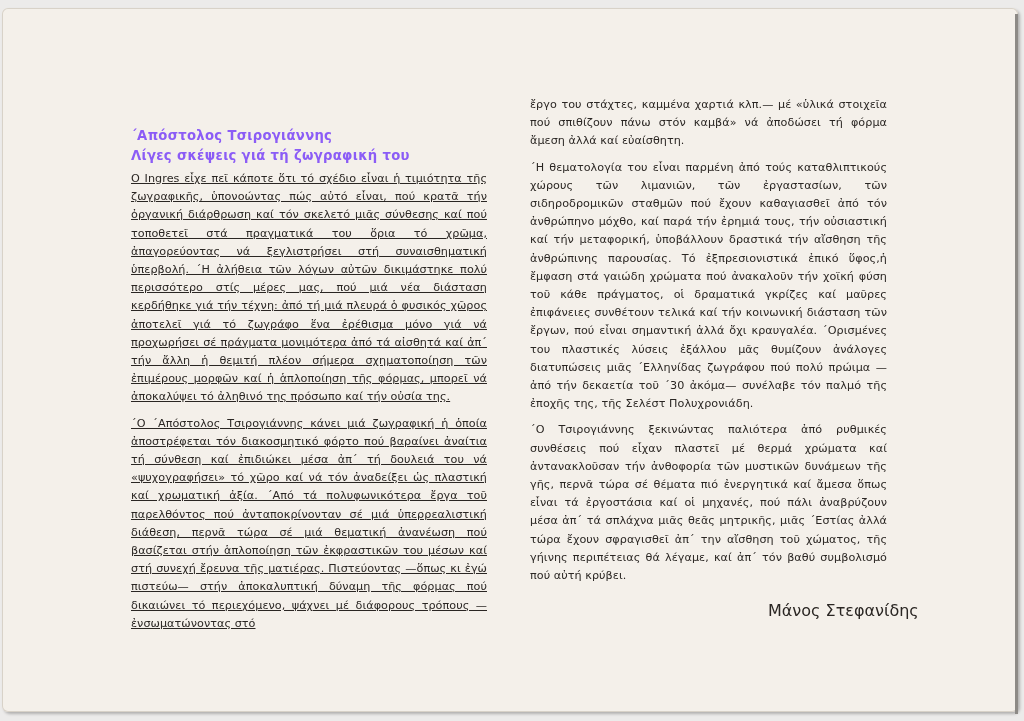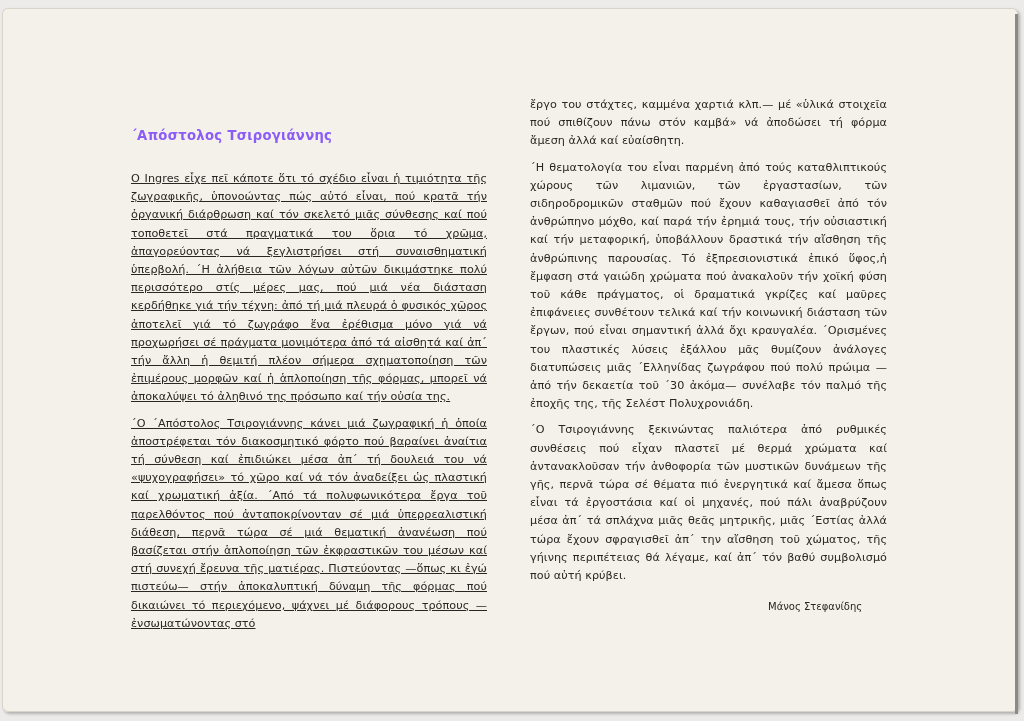--- a/index.html
+++ b/index.html
@@ -25,32 +25,33 @@
   .col.left { left: 131px; top: 170px; width: 356px; text-decoration: underline; }
   .col.right { left: 530px; top: 96px; width: 357px; }
   .title {
     position: absolute; left: 131px; top: 102px; width: 360px;
     font-size: 13.2px; line-height: 20px; font-weight: bold; color: #8b5cf6;
     letter-spacing: 0.3px;
     margin-top: 24px;
   }
   .para { text-align: justify; margin: 0 0 8px 0; text-indent: 0; }
   .signature {
-    position: absolute; left: 768px; top: 601px; font-size: 10px; color: #2a2623;
+    position: absolute; left: 768px; top: 601px; font-size: 16px; color: #2a2623;
   }
 </style>
 </head>
 <body>
 
 <div class="page">
   <div class="page-edge-right"></div>
 </div>
 
 <div class="title">
   <div>΄Απόστολος Τσιρογιάννης</div>
+  <div>Λίγες σκέψεις γιά τή ζωγραφική του</div>
 </div>
 
 <div class="col left">
   <p class="para">O Ingres εἶχε πεῖ κάποτε ὅτι τό σχέδιο εἶναι ἡ τιμιότητα τῆς ζωγραφικῆς, ὑπονοώντας πώς αὐτό εἶναι, πού κρατᾶ τήν ὀργανική διάρθρωση καί τόν σκελετό μιᾶς σύνθεσης καί πού τοποθετεῖ στά πραγματικά του ὅρια τό χρῶμα, ἀπαγορεύοντας νά ξεγλιστρήσει στή συναισθηματική ὑπερβολή. ΄Η ἀλήθεια τῶν λόγων αὐτῶν δικιμάστηκε πολύ περισσότερο στίς μέρες μας, πού μιά νέα διάσταση κερδήθηκε γιά τήν τέχνη: ἀπό τή μιά πλευρά ὁ φυσικός χῶρος ἀποτελεῖ γιά τό ζωγράφο ἕνα ἐρέθισμα μόνο γιά νά προχωρήσει σέ πράγματα μονιμότερα ἀπό τά αἰσθητά καί ἀπ΄ τήν ἄλλη ἡ θεμιτή πλέον σήμερα σχηματοποίηση τῶν ἐπιμέρους μορφῶν καί ἡ ἁπλοποίηση τῆς φόρμας, μπορεῖ νά ἀποκαλύψει τό ἀληθινό της πρόσωπο καί τήν οὐσία της.</p>
   <p class="para">΄Ο ΄Απόστολος Τσιρογιάννης κάνει μιά ζωγραφική ἡ ὁποία ἀποστρέφεται τόν διακοσμητικό φόρτο πού βαραίνει ἀναίτια τή σύνθεση καί ἐπιδιώκει μέσα ἀπ΄ τή δουλειά του νά «ψυχογραφήσει» τό χῶρο καί νά τόν ἀναδείξει ὡς πλαστική καί χρωματική ἀξία. ΄Από τά πολυφωνικότερα ἔργα τοῦ παρελθόντος πού ἀνταποκρίνονταν σέ μιά ὑπερρεαλιστική διάθεση, περνᾶ τώρα σέ μιά θεματική ἀνανέωση πού βασίζεται στήν ἁπλοποίηση τῶν ἐκφραστικῶν του μέσων καί στή συνεχή ἔρευνα τῆς ματιέρας. Πιστεύοντας —ὅπως κι ἐγώ πιστεύω— στήν ἀποκαλυπτική δύναμη τῆς φόρμας πού δικαιώνει τό περιεχόμενο, ψάχνει μέ διάφορους τρόπους —ἐνσωματώνοντας στό</p>
 </div>
 
 <div class="col right">
   <p class="para">ἔργο του στάχτες, καμμένα χαρτιά κλπ.— μέ «ὑλικά στοιχεῖα πού σπιθίζουν πάνω στόν καμβά» νά ἀποδώσει τή φόρμα ἄμεση ἀλλά καί εὐαίσθητη.</p>
   <p class="para">΄Η θεματολογία του εἶναι παρμένη ἀπό τούς καταθλιπτικούς χώρους τῶν λιμανιῶν, τῶν ἐργαστασίων, τῶν σιδηροδρομικῶν σταθμῶν πού ἔχουν καθαγιασθεῖ ἀπό τόν ἀνθρώπηνο μόχθο, καί παρά τήν ἐρημιά τους, τήν οὐσιαστική καί τήν μεταφορική, ὑποβάλλουν δραστικά τήν αἴσθηση τῆς ἀνθρώπινης παρουσίας. Τό ἐξπρεσιονιστικά ἐπικό ὕφος,ἡ ἔμφαση στά γαιώδη χρώματα πού ἀνακαλοῦν τήν χοϊκή φύση τοῦ κάθε πράγματος, οἱ δραματικά γκρίζες καί μαῦρες ἐπιφάνειες συνθέτουν τελικά καί τήν κοινωνική διάσταση τῶν ἔργων, πού εἶναι σημαντική ἀλλά ὄχι κραυγαλέα. ΄Ορισμένες του πλαστικές λύσεις ἐξάλλου μᾶς θυμίζουν ἀνάλογες διατυπώσεις μιᾶς ΄Ελληνίδας ζωγράφου πού πολύ πρώιμα —ἀπό τήν δεκαετία τοῦ ΄30 ἀκόμα— συνέλαβε τόν παλμό τῆς ἐποχῆς της, τῆς Σελέστ Πολυχρονιάδη.</p>

